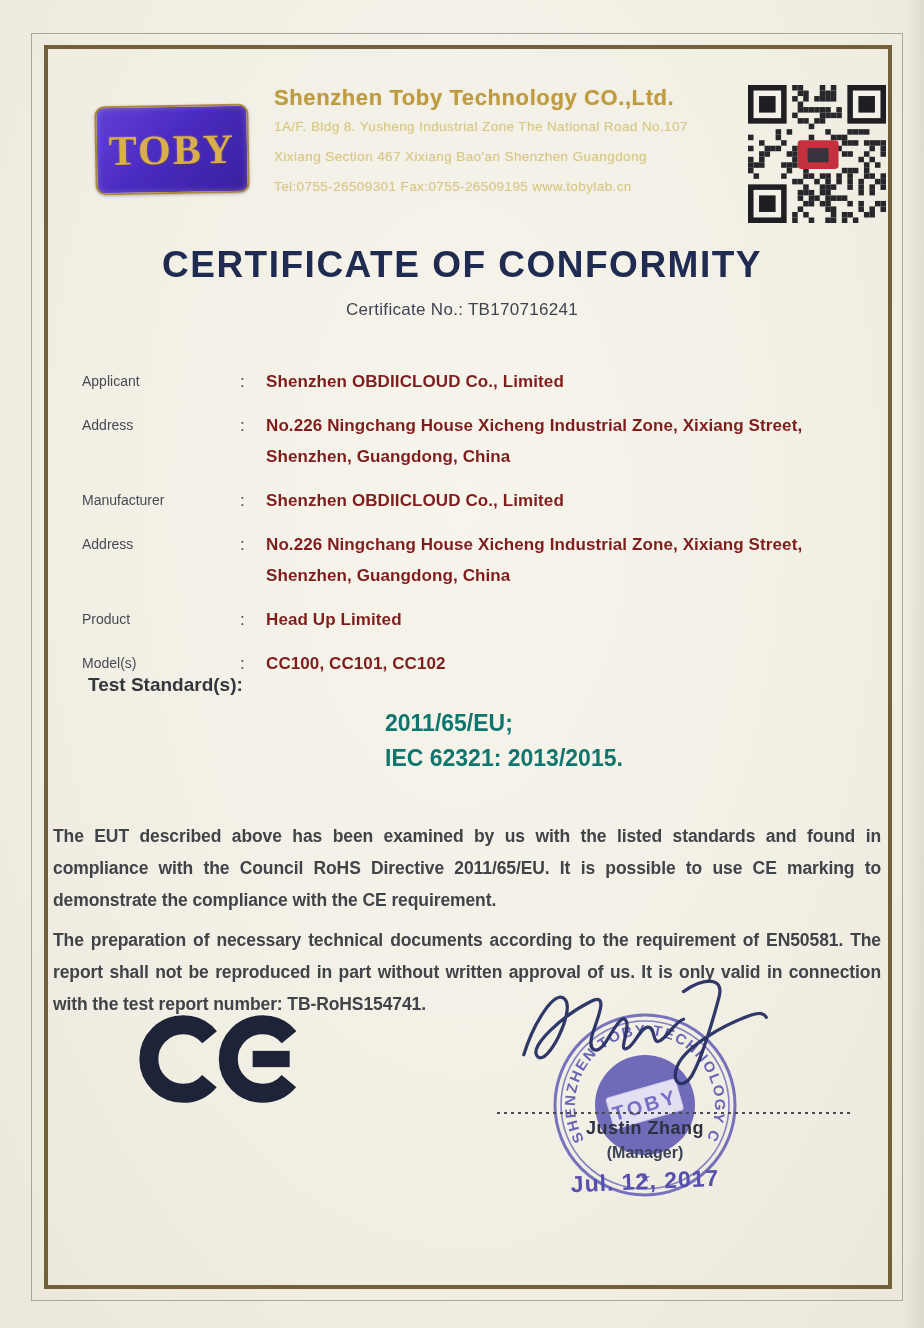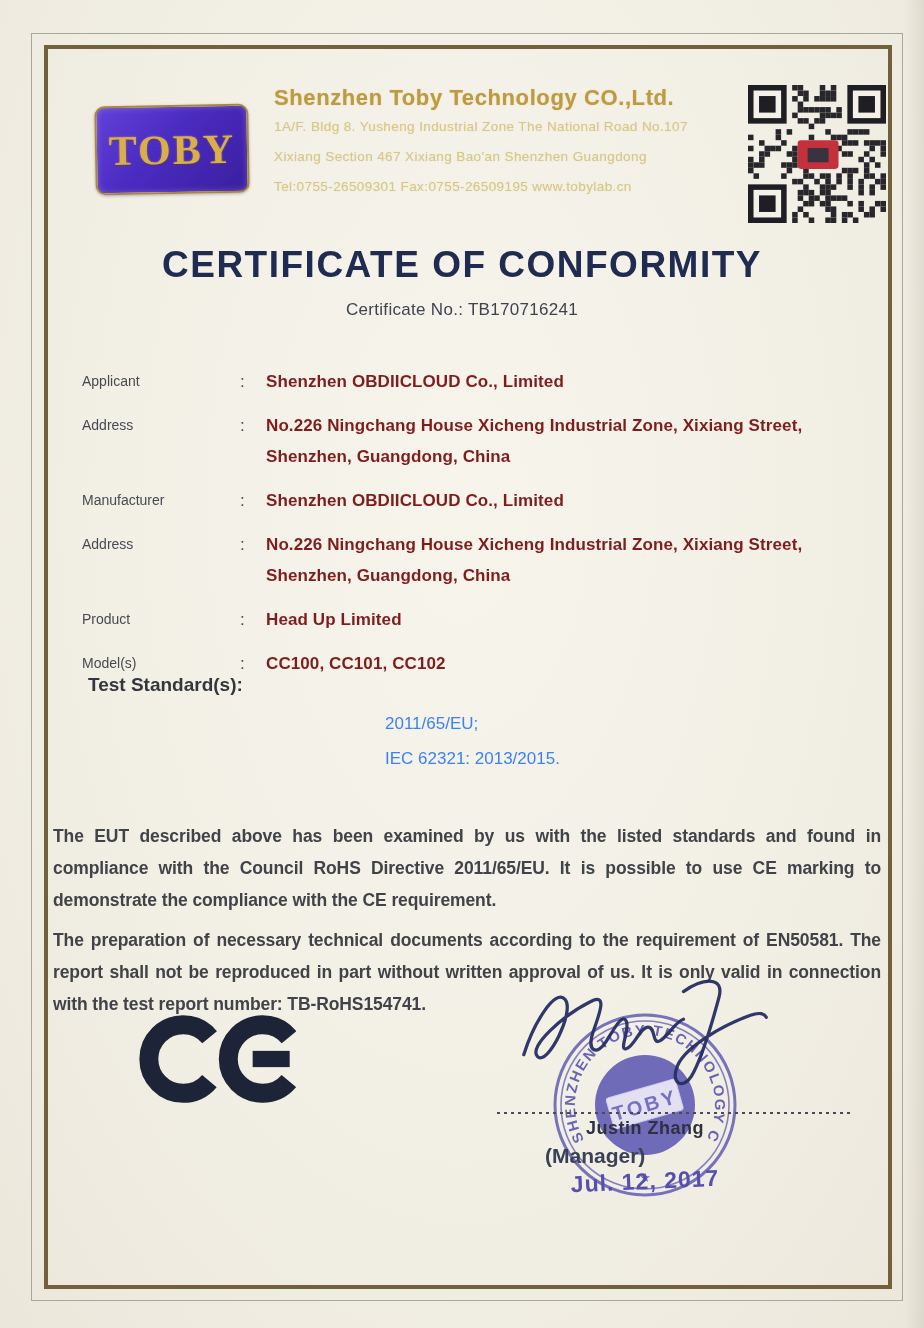--- a/index.html
+++ b/index.html
@@ -38,36 +38,36 @@
 
   
   .fields{position:absolute;left:82px;top:366px;width:763px;}
   .field-row{display:flex;margin-bottom:13px;line-height:31px;}
   .f-label{width:158px;flex:none;font-size:14px;color:#474a52;}
   .f-colon{width:26px;flex:none;font-size:17px;color:#474a52;}
   .f-value{width:579px;font-size:17px;font-weight:bold;color:#7f1d1d;letter-spacing:.1px;}
 
   
   .ts-label{position:absolute;left:88px;top:674px;font-size:19px;font-weight:bold;color:#33363c;}
-  .ts-items{position:absolute;left:385px;top:706px;font-size:17px;font-weight:normal;color:#3b82f6;line-height:35px;}
+  .ts-items{position:absolute;left:385px;top:706px;font-size:23px;font-weight:bold;color:#0f766e;line-height:35px;}
 
   
   .paras{position:absolute;left:45px;top:812px;width:844px;}
   .paras p{margin:8px;font-size:17.5px;font-weight:bold;color:#404348;line-height:32px;
     text-align:justify;letter-spacing:-.1px;}
 
   
   .ce{position:absolute;left:138px;top:1006px;width:158px;height:106px;}
   .stamp{position:absolute;left:550px;top:1010px;width:190px;height:190px;opacity:.9;}
   .dotline{position:absolute;left:497px;top:1112px;width:356px;height:2px;
     background:repeating-linear-gradient(90deg,#4a4a52 0 3px,transparent 3px 7px);}
   .signer-name{position:absolute;left:545px;top:1118px;width:200px;text-align:center;
     font-size:18px;font-weight:bold;color:#2e3140;letter-spacing:.5px;}
-  .signer-title{position:absolute;left:545px;top:1144px;width:200px;text-align:left;
-    font-size:21px;font-weight:bold;color:#3a4157;}
+  .signer-title{position:absolute;left:545px;top:1144px;width:200px;text-align:center;
+    font-size:16px;font-weight:bold;color:#3a4157;}
   .sign-date{position:absolute;left:535px;top:1168px;width:220px;text-align:center;
     font-size:23px;font-weight:bold;color:#564fae;letter-spacing:1px;transform:rotate(-2.5deg);}
   .signature{position:absolute;left:508px;top:966px;width:276px;height:136px;}
 </style>
 </head>
 <body>
 
 <div class="page">
 
   <div class="border-outer"></div>

